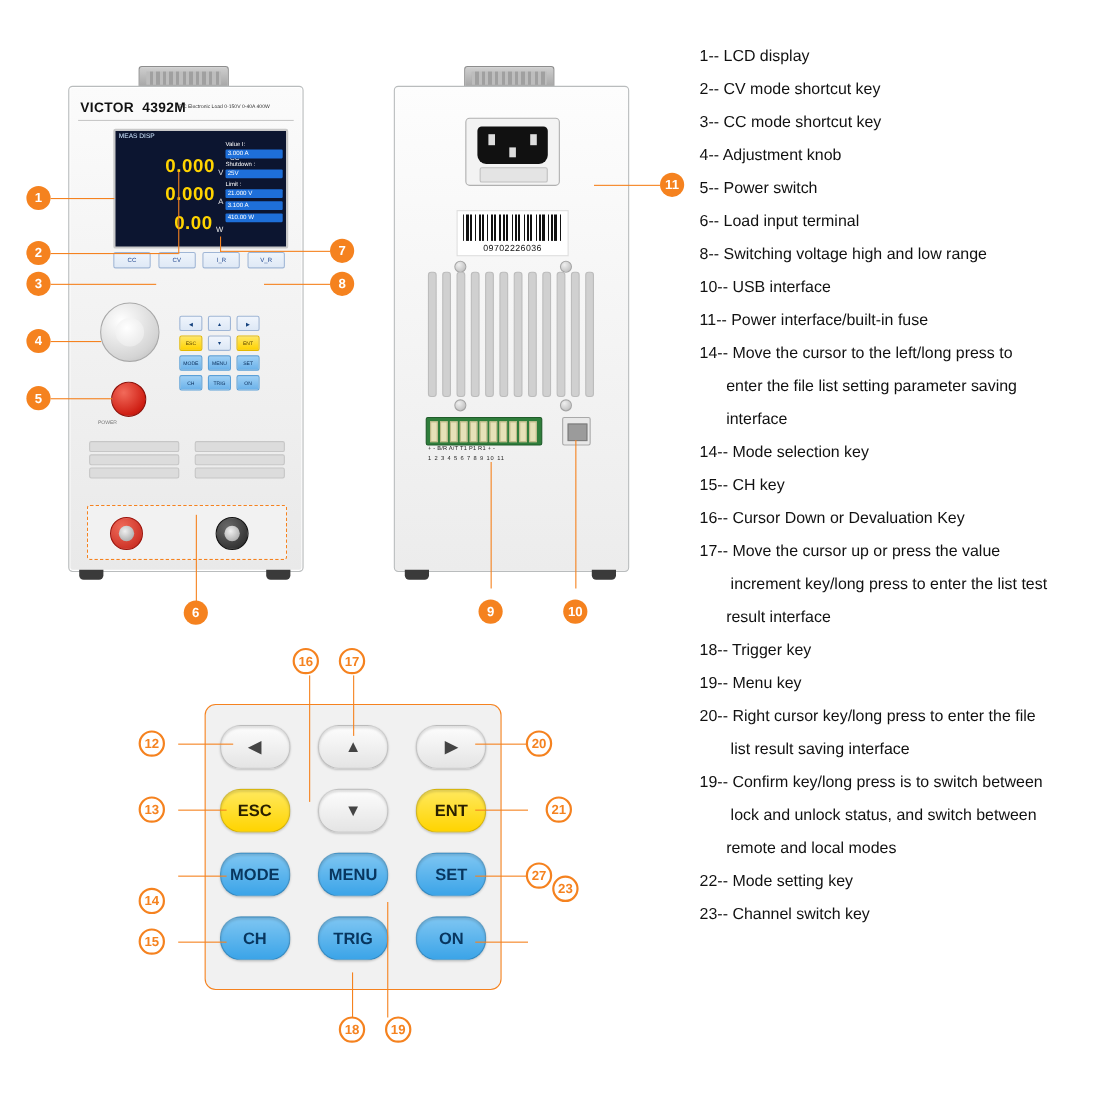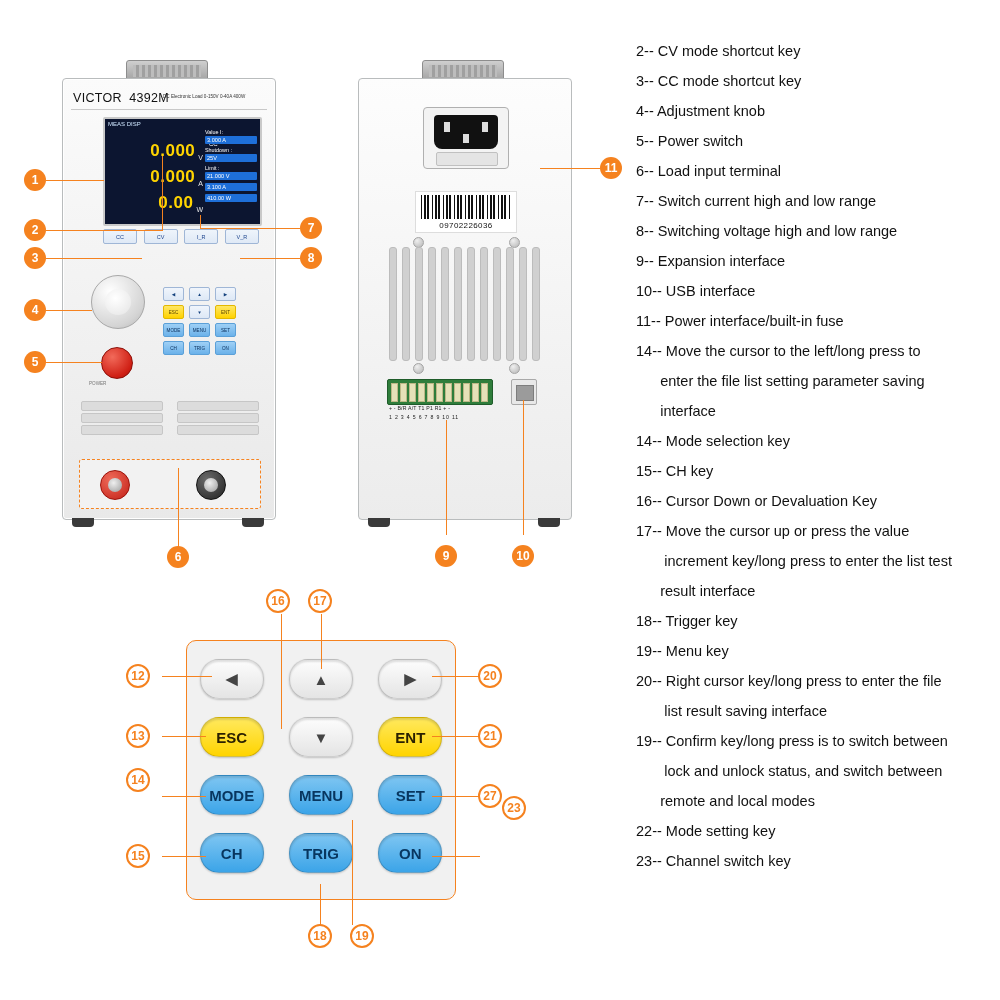--- a/index.html
+++ b/index.html
@@ -50,21 +50,21 @@
   .case{
     position:absolute;left:0;top:0;width:212px;height:440px;
     background:linear-gradient(180deg,#fbfbfb,#e9e9e9);
     border:1px solid #b9bcbd;border-radius:4px;
     box-shadow:inset 0 0 0 1px #fff;
   }
   .brand{
     position:absolute;left:10px;top:12px;font-size:12.5px;font-weight:bold;
     color:#1b4fa0;letter-spacing:.3px;
   }
-  .brand span{color:#111;font-weight:normal;}
+  .brand span{color:#111;font-weight:bold;}
   .brandsub{
     position:absolute;left:100px;top:15px;font-size:4.6px;color:#333;
   }
   .divline{position:absolute;left:8px;top:30px;width:196px;height:1px;background:#c8c8c8;}
 
   .lcd{
     position:absolute;left:40px;top:38px;width:155px;height:105px;
     background:#0c1530;border:2px solid #c9c9c9;border-radius:2px;
     overflow:hidden;
   }
@@ -441,58 +441,57 @@
   <div class="lead" style="left:540px;top:168px;width:60px;"></div>
   <div class="bubble" style="left:600px;top:157px;">11</div>
 
   <div class="lead" style="left:162px;top:676px;width:50px;"></div>
   <div class="ring" style="left:126px;top:664px;">12</div>
 
   <div class="lead" style="left:162px;top:736px;width:44px;"></div>
   <div class="ring" style="left:126px;top:724px;">13</div>
 
   <div class="lead" style="left:162px;top:796px;width:44px;"></div>
-  <div class="ring" style="left:126px;top:768px;">14</div>
+  <div class="ring" style="left:126px;top:807px;">14</div>
 
   <div class="lead" style="left:162px;top:856px;width:44px;"></div>
   <div class="ring" style="left:126px;top:844px;">15</div>
 
   <div class="leadv" style="left:281px;top:614px;height:115px;"></div>
   <div class="ring" style="left:266px;top:589px;">16</div>
 
   <div class="leadv" style="left:321px;top:614px;height:55px;"></div>
   <div class="ring" style="left:308px;top:589px;">17</div>
 
   <div class="leadv" style="left:320px;top:884px;height:42px;"></div>
   <div class="ring" style="left:308px;top:924px;">18</div>
 
   <div class="leadv" style="left:352px;top:820px;height:105px;"></div>
   <div class="ring" style="left:350px;top:924px;">19</div>
 
   <div class="lead" style="left:432px;top:676px;width:48px;"></div>
   <div class="ring" style="left:478px;top:664px;">20</div>
 
   <div class="lead" style="left:432px;top:736px;width:48px;"></div>
-  <div class="ring" style="left:478px;top:724px;">21</div>
+  <div class="ring" style="left:496px;top:724px;">21</div>
 
   <div class="lead" style="left:432px;top:796px;width:48px;"></div>
   <div class="ring" style="left:478px;top:784px;">27</div>
 
   <div class="lead" style="left:432px;top:856px;width:48px;"></div>
   <div class="ring" style="left:478px;top:796px;margin-left:24px;">23</div>
 
   <div class="legend">
+    <div class="row">1-- LCD display</div>
     <div class="row">2-- CV mode shortcut key</div>
     <div class="row">3-- CC mode shortcut key</div>
     <div class="row">4-- Adjustment knob</div>
     <div class="row">5-- Power switch</div>
     <div class="row">6-- Load input terminal</div>
-    <div class="row">7-- Switch current high and low range</div>
     <div class="row">8-- Switching voltage high and low range</div>
-    <div class="row">9-- Expansion interface</div>
     <div class="row">10-- USB interface</div>
     <div class="row">11-- Power interface/built-in fuse</div>
     <div class="row">14-- Move the cursor to the left/long press to
       enter the file list setting parameter saving
       interface</div>
     <div class="row">14-- Mode selection key</div>
     <div class="row">15-- CH key</div>
     <div class="row">16-- Cursor Down or Devaluation Key</div>
     <div class="row">17-- Move the cursor up or press the value
        increment key/long press to enter the list test

